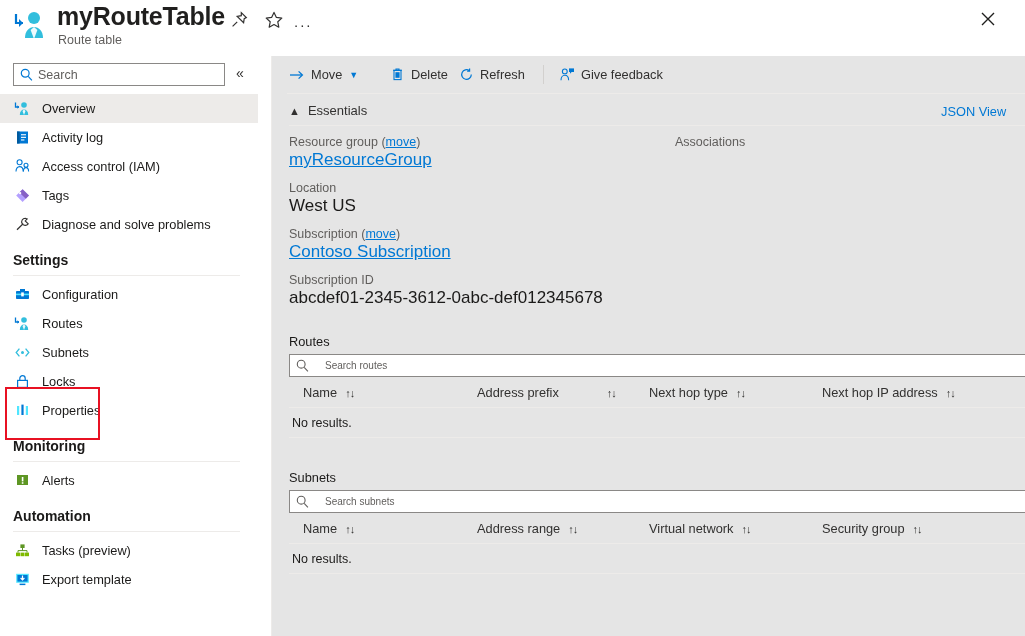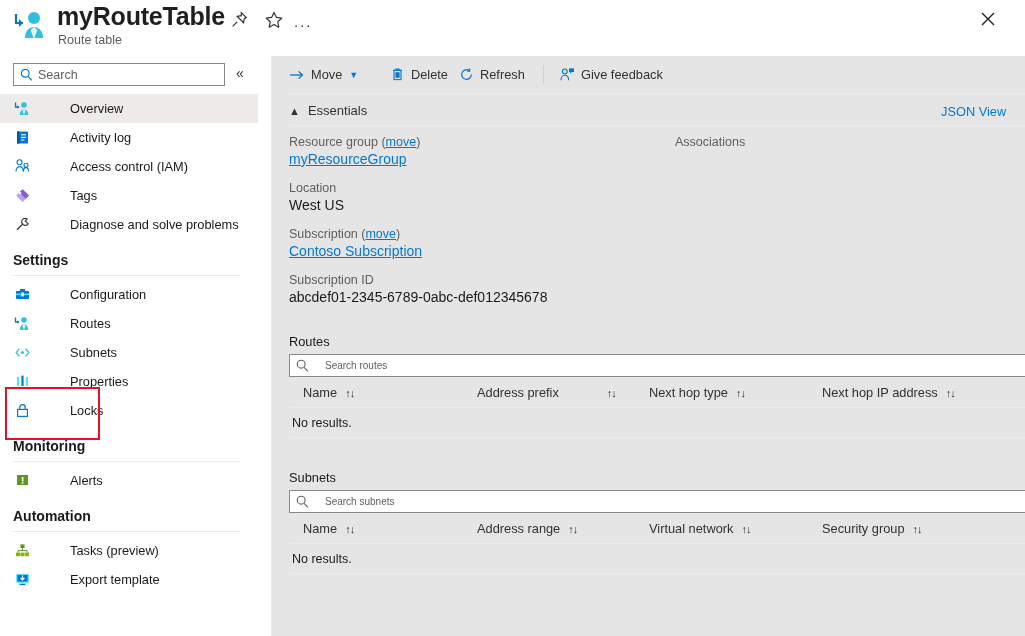--- a/index.html
+++ b/index.html
@@ -51,21 +51,21 @@
     line-height:16px;
   }
   .collapse {
     position:absolute; left:236px; top:10px; font-size:14px; color:#323130;
     cursor:pointer; line-height:14px; font-family:"Liberation Sans", sans-serif;
   }
 
   .navlist { position:absolute; left:0; top:38px; width:258px; }
   .navitem {
     position:relative; height:29px; display:flex; align-items:center;
-    padding-left:13px; cursor:pointer; font-size:12.8px; color:#1b1a19;gap:28px;
+    padding-left:13px; cursor:pointer; font-size:12.8px; color:#1b1a19;
   }
   .navitem.sel { background:#edebe9; }
   .navitem .ico {
     width:18px; height:18px; margin-right:11px; flex:0 0 18px;
     display:flex; align-items:center; justify-content:center;
   }
   .navitem .lbl { white-space:nowrap; }
 
   .grouphdr {
     position:relative; height:31px; padding-left:13px;
@@ -112,21 +112,21 @@
     position:absolute; left:670px; top:3px; font-size:12.8px; color:#0078d4; cursor:pointer;
   }
   .ess-rule { position:absolute; left:18px; top:24px; width:739px; height:1px; background:#edebe9; }
 
   .essgrid { position:absolute; left:18px; top:78px; width:745px; }
   .ecol { position:absolute; top:0; }
   .ecol-l { left:0; width:380px; }
   .ecol-r { left:386px; width:350px; }
   .pair { margin-bottom:12px; }
   .pair .k { font-size:12.5px; color:#605e5c; line-height:17px; }
-  .pair .v { font-size:14px; color:#1b1a19; line-height:17px; }
+  .pair .v { font-size:17px; color:#1b1a19; line-height:17px; }
   .lnk { color:#0078d4; text-decoration:underline; cursor:pointer; }
   .lnk-inline { color:#0078d4; text-decoration:underline; cursor:pointer; }
 
   
   .tsec { position:absolute; left:18px; width:741px; }
   .tsec .ttl { font-size:12.8px; color:#1b1a19; margin-bottom:5px; }
   .tsearch {
     width:741px; height:23px; border:1px solid #8a8886; background:#fff;
     position:relative; cursor:text; margin-bottom:0;
   }
@@ -294,36 +294,36 @@
             <path d="M11.6 4.6 L14.8 8.5 L11.6 12.4" stroke="#32bedd" stroke-width="1.3" fill="none"></path>
             <circle cx="8.5" cy="8.5" r="1.5" fill="#32bedd"></circle>
           </svg>
         </span>
         <span class="lbl">Subnets</span>
       </div>
 
       <div class="navitem">
         <span class="ico">
           <svg width="17" height="17" viewBox="0 0 17 17">
+            <rect x="3.6" y="7.4" width="9.8" height="7" stroke="#0078d4" stroke-width="1.2" fill="none"></rect>
+            <path d="M5.8 7.4 V5.4 a2.7 2.7 0 0 1 5.4 0 V7.4" stroke="#0078d4" stroke-width="1.2" fill="none"></path>
+          </svg>
+        </span>
+        <span class="lbl">Locks</span>
+      </div>
+
+      <div class="navitem">
+        <span class="ico">
+          <svg width="17" height="17" viewBox="0 0 17 17">
             <rect x="3" y="4" width="2.2" height="9" fill="#50e6ff"></rect>
             <rect x="7.4" y="2.6" width="2.2" height="10.4" fill="#0078d4"></rect>
             <rect x="11.8" y="4" width="2.2" height="9" fill="#50e6ff"></rect>
           </svg>
         </span>
         <span class="lbl">Properties</span>
-      </div>
-
-      <div class="navitem">
-        <span class="ico">
-          <svg width="17" height="17" viewBox="0 0 17 17">
-            <rect x="3.6" y="7.4" width="9.8" height="7" stroke="#0078d4" stroke-width="1.2" fill="none"></rect>
-            <path d="M5.8 7.4 V5.4 a2.7 2.7 0 0 1 5.4 0 V7.4" stroke="#0078d4" stroke-width="1.2" fill="none"></path>
-          </svg>
-        </span>
-        <span class="lbl">Locks</span>
       </div>
 
       <div class="grouphdr">Monitoring</div>
       <div class="grule"></div>
 
       <div class="navitem">
         <span class="ico">
           <svg width="17" height="17" viewBox="0 0 17 17">
             <rect x="3" y="3" width="11" height="10" fill="#5e9624"></rect>
             <rect x="7.8" y="5" width="1.6" height="4.4" fill="#fff"></rect>
@@ -448,21 +448,21 @@
           <div class="k">
             <span>Subscription</span><span>&nbsp;(</span><span class="lnk-inline">move</span><span>)</span>
           </div>
           <div class="v">
             <span class="lnk">Contoso Subscription</span>
           </div>
         </div>
 
         <div class="pair">
           <div class="k">Subscription ID</div>
-          <div class="v">abcdef01-2345-6789-0abc-def012345678</div>
+          <div class="v">abcdef01-2345-3612-0abc-def012345678</div>
         </div>
 
       </div>
 
       <div class="ecol ecol-r">
         <div class="pair">
           <div class="k">Associations</div>
         </div>
       </div>
     </div>

